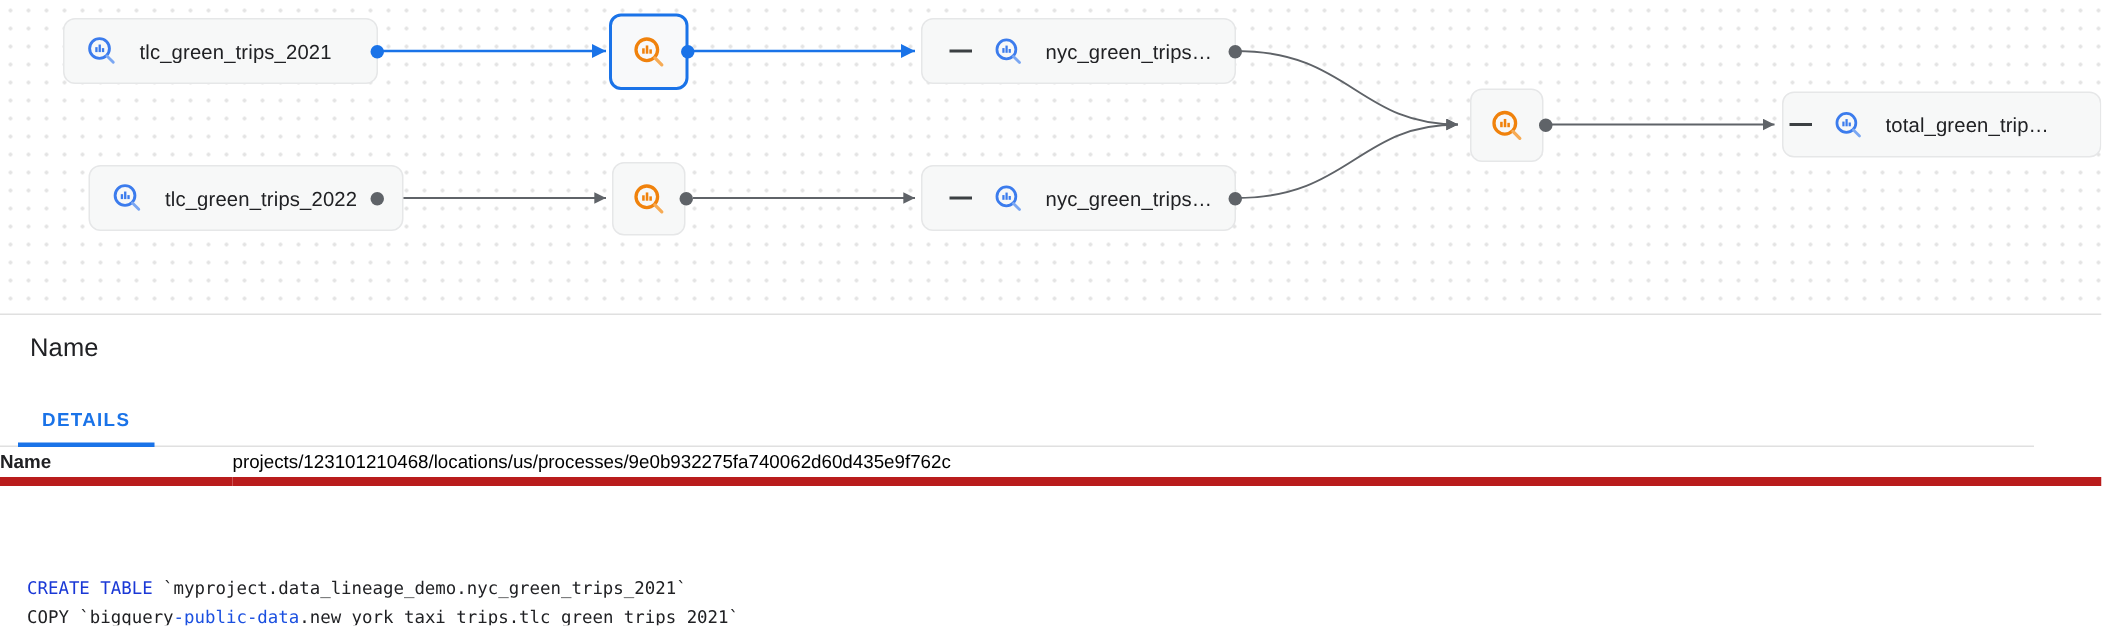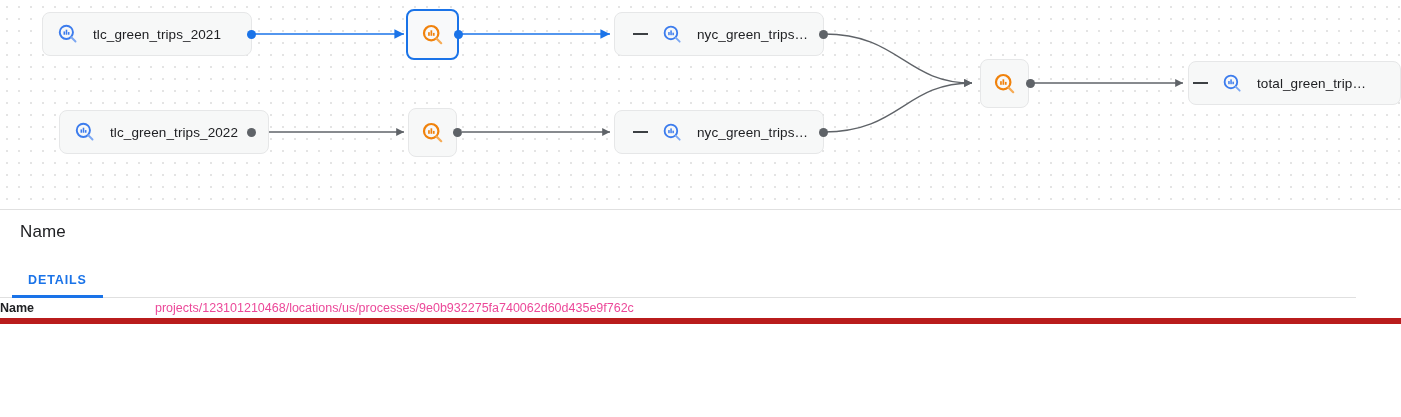--- a/index.html
+++ b/index.html
@@ -103,21 +103,21 @@
     height: 3px; background: #1a73e8;
   }
 
   #details-table {
     position: absolute; left: 0; top: 88px; width: 1401px;
     border-collapse: collapse;
   }
   #details-table tr { border-bottom: 6px solid #b91c1c; }
   #details-table td { padding: 0; height: 23px; vertical-align: middle; font-size: 12.5px; }
   td.k { width: 155px; padding-left: 16px; color: #202124; font-weight: 700; }
-  td.v { color: #ec4899; margin-top: 47px; }
+  td.v { color: #000000; margin-top: 47px; }
 
   
   #sql {
     position: absolute; left: 0; top: 163px; width: 1401px; height: 44px;
     padding: 10px 0 0 18px;
     font-family: "DejaVu Sans Mono", monospace;
     font-size: 11.6px;
     line-height: 19px;
     color: #202124;
     white-space: pre;
@@ -268,14 +268,16 @@
 
     <table id="details-table">
       <tbody>
         <tr>
           <td class="k">Name</td>
           <td class="v">projects/123101210468/locations/us/processes/9e0b932275fa740062d60d435e9f762c</td>
         </tr>
       </tbody>
     </table>
 
+    <div id="sql"><span class="kw">CREATE TABLE</span><span class="kw2"> `myproject.data_lineage_demo.nyc_green_trips_2021`</span>
+<span>COPY `bigquery</span><span class="blue">-public-data</span><span>.new_york_taxi_trips.tlc_green_trips_2021`</span></div>
   </div>
 </div>
 
 </body></html>

